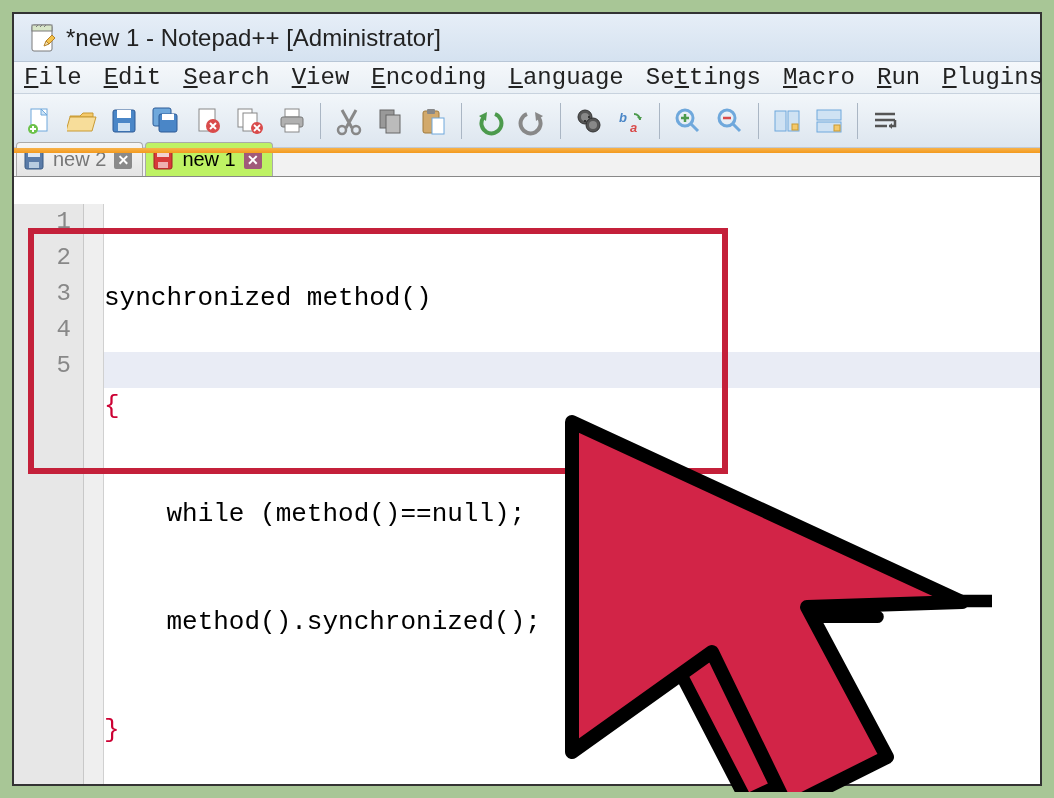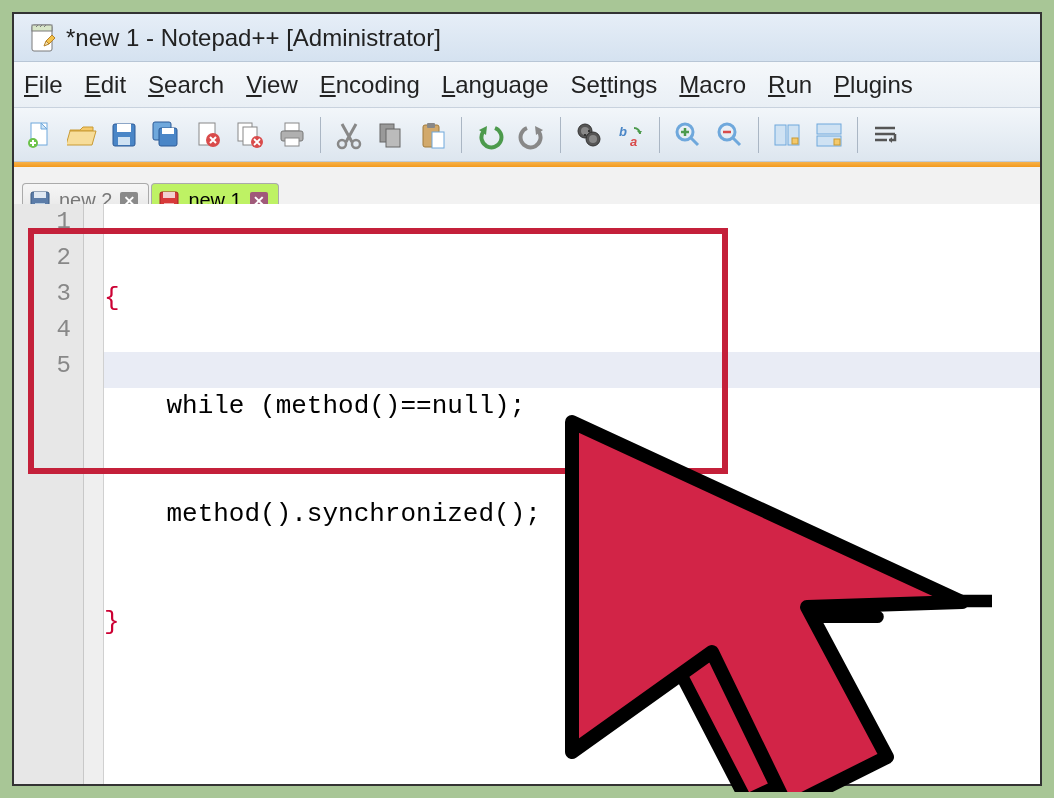--- a/index.html
+++ b/index.html
@@ -31,29 +31,30 @@
     padding: 0 16px;
     font-size: 24px;
     color: #222;
   }
   .titlebar .app-icon {
     width: 26px; height: 30px; margin-right: 10px;
     position: relative;
   }
   .titlebar .app-icon svg { width:100%; height:100%; }
   .menubar {
-    height: 46px;
+    height: 32px;
     background: linear-gradient(#f5f8fb,#e9eff5);
     border-bottom: 1px solid #c8d2de;
     display: flex;
     align-items: center;
     padding: 0 10px;
     gap: 22px;
     font-size: 24px;
     color: #222;
+    font-family: Liberation Mono, monospace;
   }
   .menubar .menu-item { cursor: default; white-space: nowrap; }
   .menubar .menu-item .u { text-decoration: underline; }
   .toolbar {
     height: 54px;
     background: linear-gradient(#f2f6fa,#dde6ef);
     border-bottom: 1px solid #c0cad6;
     display: flex;
     align-items: center;
     padding: 0 8px;
@@ -62,26 +63,26 @@
   .toolbar .sep {
     width: 1px; height: 36px; background: #aab6c4; margin: 0 4px;
   }
   .tb-btn {
     width: 36px; height: 36px;
     display: flex; align-items: center; justify-content: center;
     border-radius: 3px;
   }
   .tb-btn svg { width: 30px; height: 30px; }
   .tab-strip {
-    height: 56px;
+    height: 29px;
     background: #f2f2f2;
     border-bottom: 1px solid #888;
     display: flex;
     align-items: flex-end;
-    padding-left: 8px;
+    padding-left: 2px;
     position: relative;
   }
   .tab-strip::before {
     content:"";
     position:absolute;
     left:0; right:0; top:0; height:5px;
     background: linear-gradient(#f7b24a,#f39a1e);
   }
   .tab {
     height: 34px;
@@ -365,20 +366,21 @@
     <div class="current-line-bg" style="top:148px;"></div>
     <div class="gutter">
       <div class="line-no">1</div>
       <div class="line-no">2</div>
       <div class="line-no">3</div>
       <div class="line-no">4</div>
       <div class="line-no">5</div>
     </div>
     <div class="fold-strip"></div>
     <div class="code">
+      <div class="line"><span>synchronized method()</span></div>
       <div class="line"><span class="brace">{</span></div>
       <div class="line"><span>    </span><span>while (method()==null);</span></div>
       <div class="line"><span>    </span><span>method().synchronized();</span></div>
       <div class="line"><span class="brace">}</span></div>
     </div>
   </div>
 
 </div>
 
 <div class="highlight-box" style="left:28px; top:228px; width:700px; height:246px;"></div>

